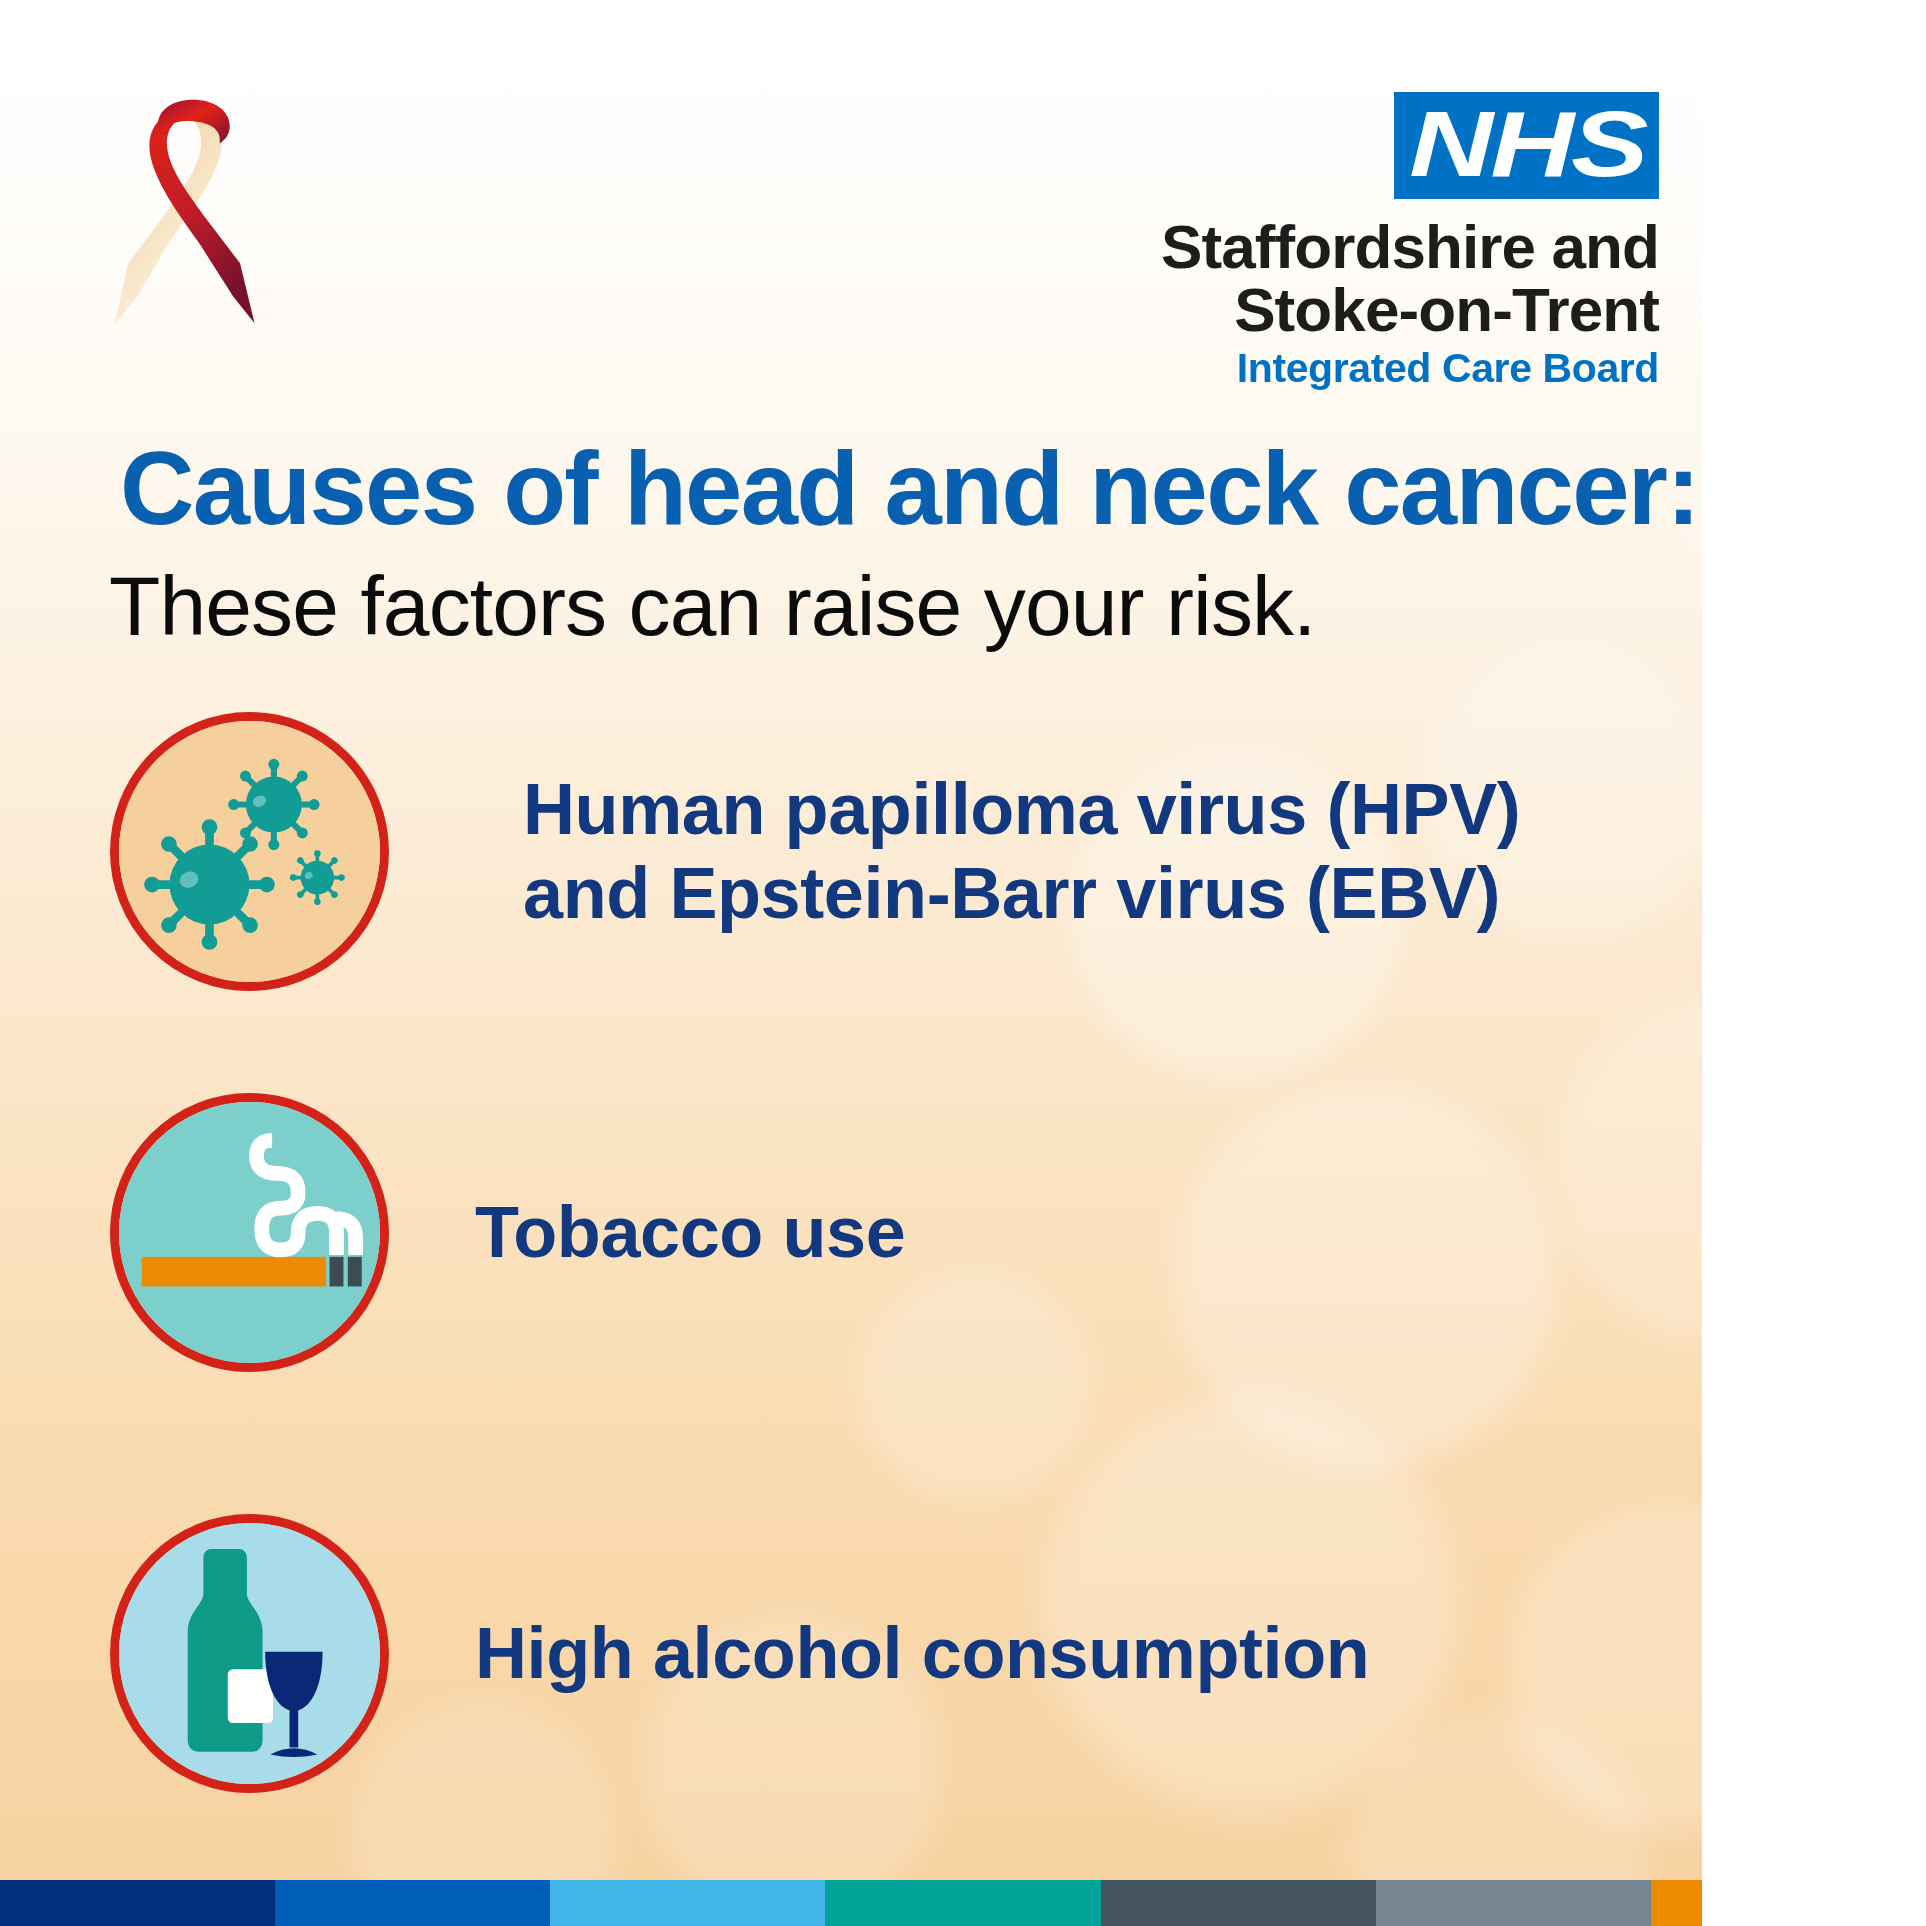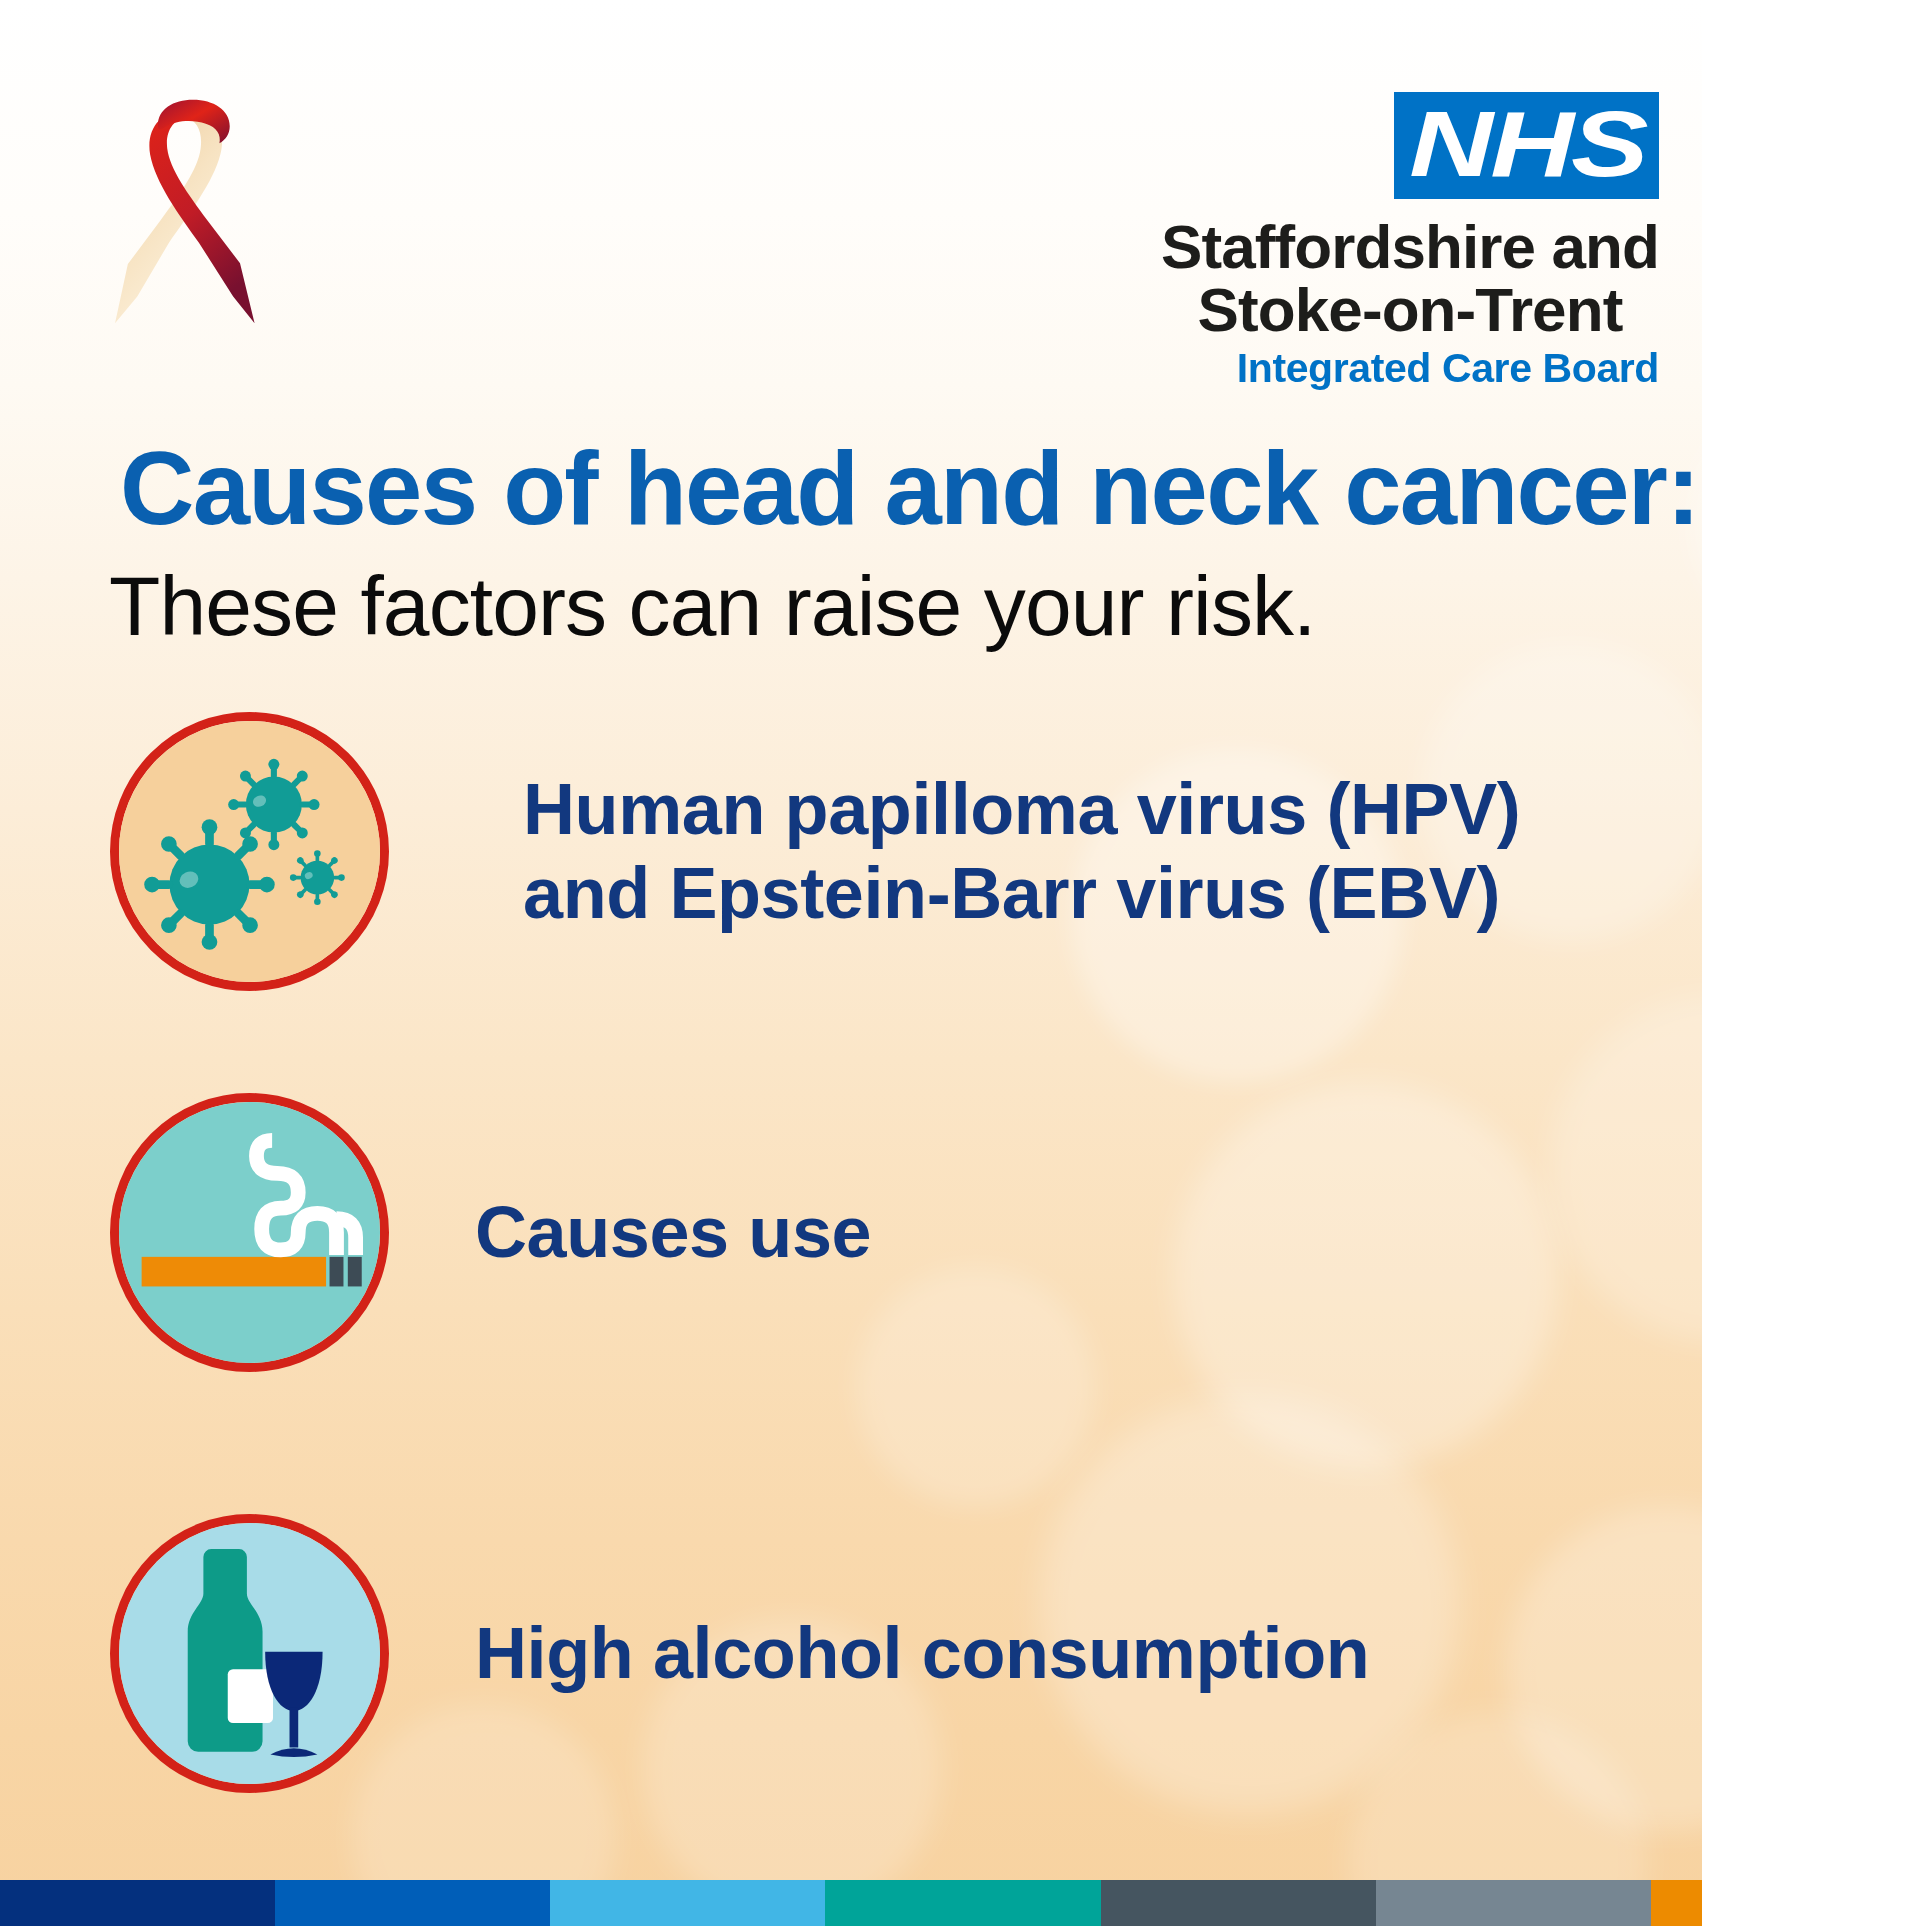--- a/index.html
+++ b/index.html
@@ -55,21 +55,21 @@
   }
   #nhs-box svg{display:block;}
   #icb-org{
     margin-top:14.5px;
     font-size:62px;
     line-height:1.02;
     font-weight:bold;
     color:#1d1d1b;
     letter-spacing:-0.9px;
     white-space:pre-line;
-    text-align:center;
+    text-align:right;
   }
   #icb-sub{
     margin-top:6px;
     font-size:41px;
     line-height:1.05;
     font-weight:bold;
     color:#0072C6;
     letter-spacing:-0.4px;
     text-align:right;
   }
@@ -351,21 +351,21 @@
         <rect x="263" y="178" width="16" height="34" fill="#3D4B55"></rect>
 
         <g fill="none" stroke="#ffffff" stroke-width="17" stroke-linecap="butt">
           <path d="M250 176 L250 150 Q250 128 228 128 Q206 128 206 150 Q206 170 186 170 Q164 170 164 146 Q164 122 186 122 Q206 122 206 104 Q206 82 182 82 Q158 82 158 62 Q158 44 176 44"></path>
         </g>
         <g fill="none" stroke="#ffffff" stroke-width="17" stroke-linecap="butt">
           <path d="M272 176 L272 156 Q272 134 250 134"></path>
         </g>
       </svg>
     </div>
-    <div class="row-label" style="color: rgb(18, 56, 127);">Causes use</div>
+    <div class="row-label" style="color: rgb(18, 56, 127);">Tobacco use</div>
   </div>
 
   <div class="row" id="row-2">
     <div class="icon-circle" style="border-color: rgb(211, 34, 24);">
       <svg viewBox="0 0 300 300" aria-hidden="true">
         <rect x="0" y="0" width="300" height="300" fill="#A8DCE8"></rect>
 
         <g fill="#0D9B88">
           <path d="M112 30 h26 a9 9 0 0 1 9 9 v42 c0 12 18 22 18 44 v126 a12 12 0 0 1 -12 12 h-62 a12 12 0 0 1 -12 -12 v-126 c0 -22 18 -32 18 -44 v-42 a9 9 0 0 1 9 -9 z"></path>
         </g>

